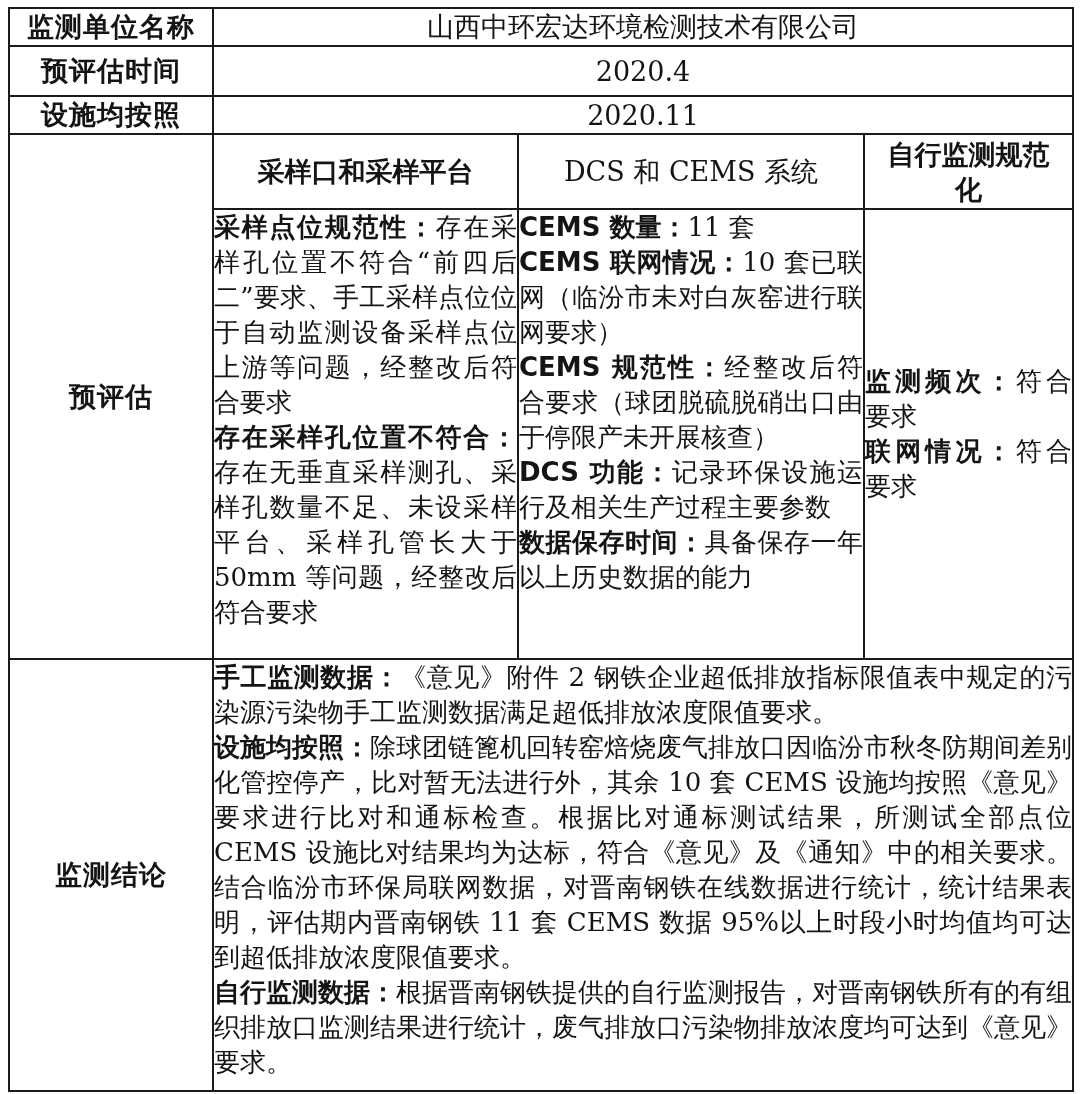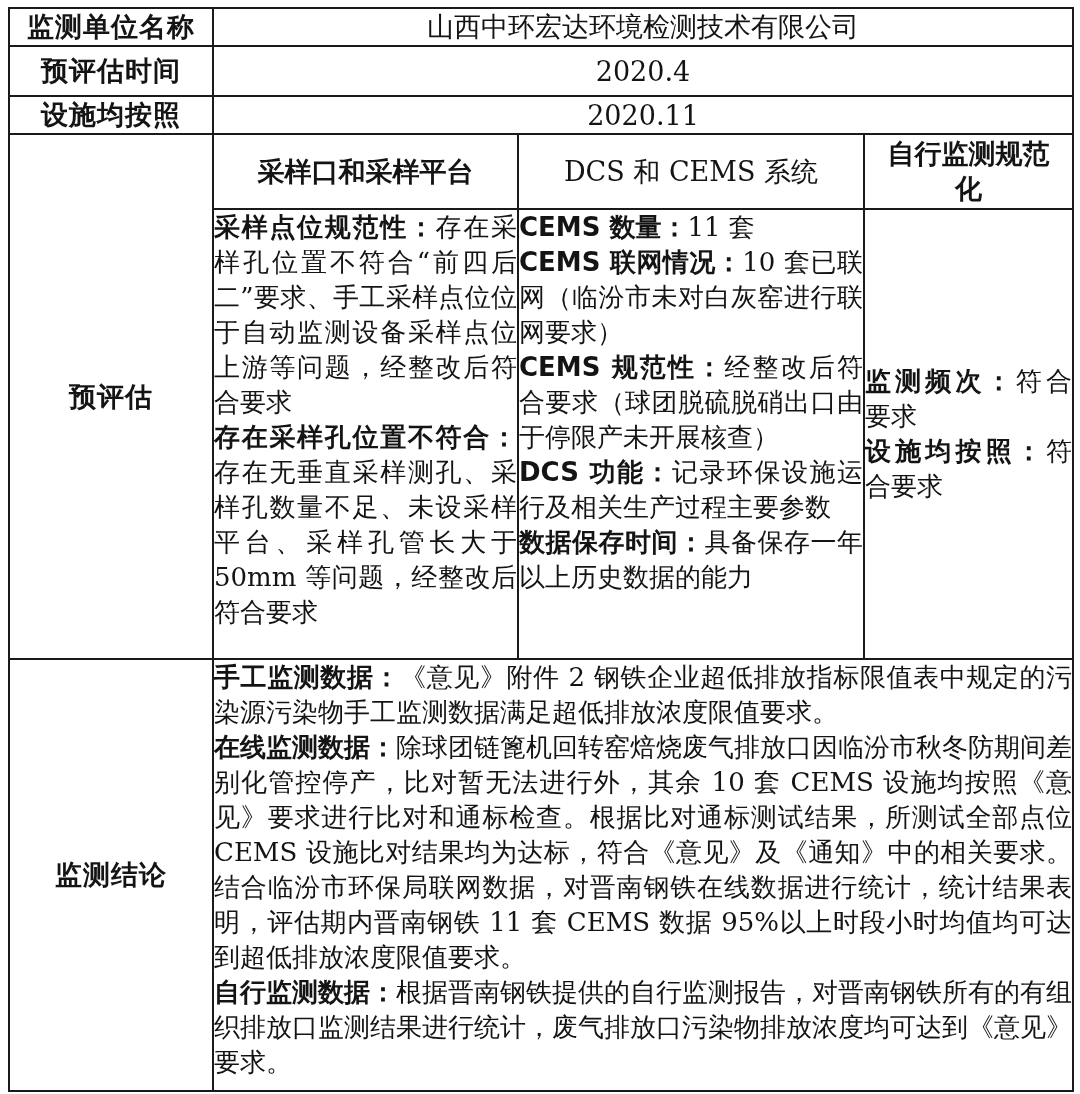--- a/index.html
+++ b/index.html
@@ -52,21 +52,20 @@
     line-height: 35px;
   }
   th.subhdr.serifhdr {
     font-family: "DejaVu Serif", serif;
     font-weight: normal;
     margin-top: 45px;
   }
   th.subhdr .wrapbox {
     max-width: 172px;
     margin: 0 auto;
-    font-family: Liberation Serif, serif;
   }
   
   td.body-cell {
     vertical-align: top;
     font-size: 26px;
     line-height: 35px;
     padding: 8px 12px;
   }
   td.body-cell.vmid {
     vertical-align: middle;
@@ -130,27 +129,27 @@
           </td>
       <td class="body-cell">
             <div class="para"><b class="run-b">CEMS 数量：</b>11 套</div>
             <div class="para"><b class="run-b">CEMS 联网情况：</b>10 套已联网（临汾市未对白灰窑进行联网要求）</div>
             <div class="para"><b class="run-b">CEMS 规范性：</b>经整改后符合要求（球团脱硫脱硝出口由于停限产未开展核查）</div>
             <div class="para"><b class="run-b">DCS 功能：</b>记录环保设施运行及相关生产过程主要参数</div>
             <div class="para"><b class="run-b">数据保存时间：</b>具备保存一年以上历史数据的能力</div>
           </td>
       <td class="body-cell vmid">
             <div class="para"><b class="run-b">监测频次：</b>符合要求</div>
-            <div class="para"><b class="run-b">设施均按照：</b>符合要求</div>
+            <div class="para"><b class="run-b">联网情况：</b>符合要求</div>
           </td>
     </tr>
 
     <tr style="height:432px">
       <td class="lbl">监测结论</td>
       <td class="concl-cell" colspan="3">
             <div class="para"><b class="run-b">手工监测数据：</b>《意见》附件 2 钢铁企业超低排放指标限值表中规定的污染源污染物手工监测数据满足超低排放浓度限值要求。</div>
-            <div class="para"><b class="run-b">在线监测数据：</b>除球团链篦机回转窑焙烧废气排放口因临汾市秋冬防期间差别化管控停产，比对暂无法进行外，其余 10 套 CEMS 设施均按照《意见》要求进行比对和通标检查。根据比对通标测试结果，所测试全部点位 CEMS 设施比对结果均为达标，符合《意见》及《通知》中的相关要求。结合临汾市环保局联网数据，对晋南钢铁在线数据进行统计，统计结果表明，评估期内晋南钢铁 11 套 CEMS 数据 95%以上时段小时均值均可达到超低排放浓度限值要求。</div>
+            <div class="para"><b class="run-b">设施均按照：</b>除球团链篦机回转窑焙烧废气排放口因临汾市秋冬防期间差别化管控停产，比对暂无法进行外，其余 10 套 CEMS 设施均按照《意见》要求进行比对和通标检查。根据比对通标测试结果，所测试全部点位 CEMS 设施比对结果均为达标，符合《意见》及《通知》中的相关要求。结合临汾市环保局联网数据，对晋南钢铁在线数据进行统计，统计结果表明，评估期内晋南钢铁 11 套 CEMS 数据 95%以上时段小时均值均可达到超低排放浓度限值要求。</div>
             <div class="para"><b class="run-b">自行监测数据：</b>根据晋南钢铁提供的自行监测报告，对晋南钢铁所有的有组织排放口监测结果进行统计，废气排放口污染物排放浓度均可达到《意见》要求。</div>
           </td>
     </tr>
   </tbody>
     </table>
 </div>
 
 </body></html>

